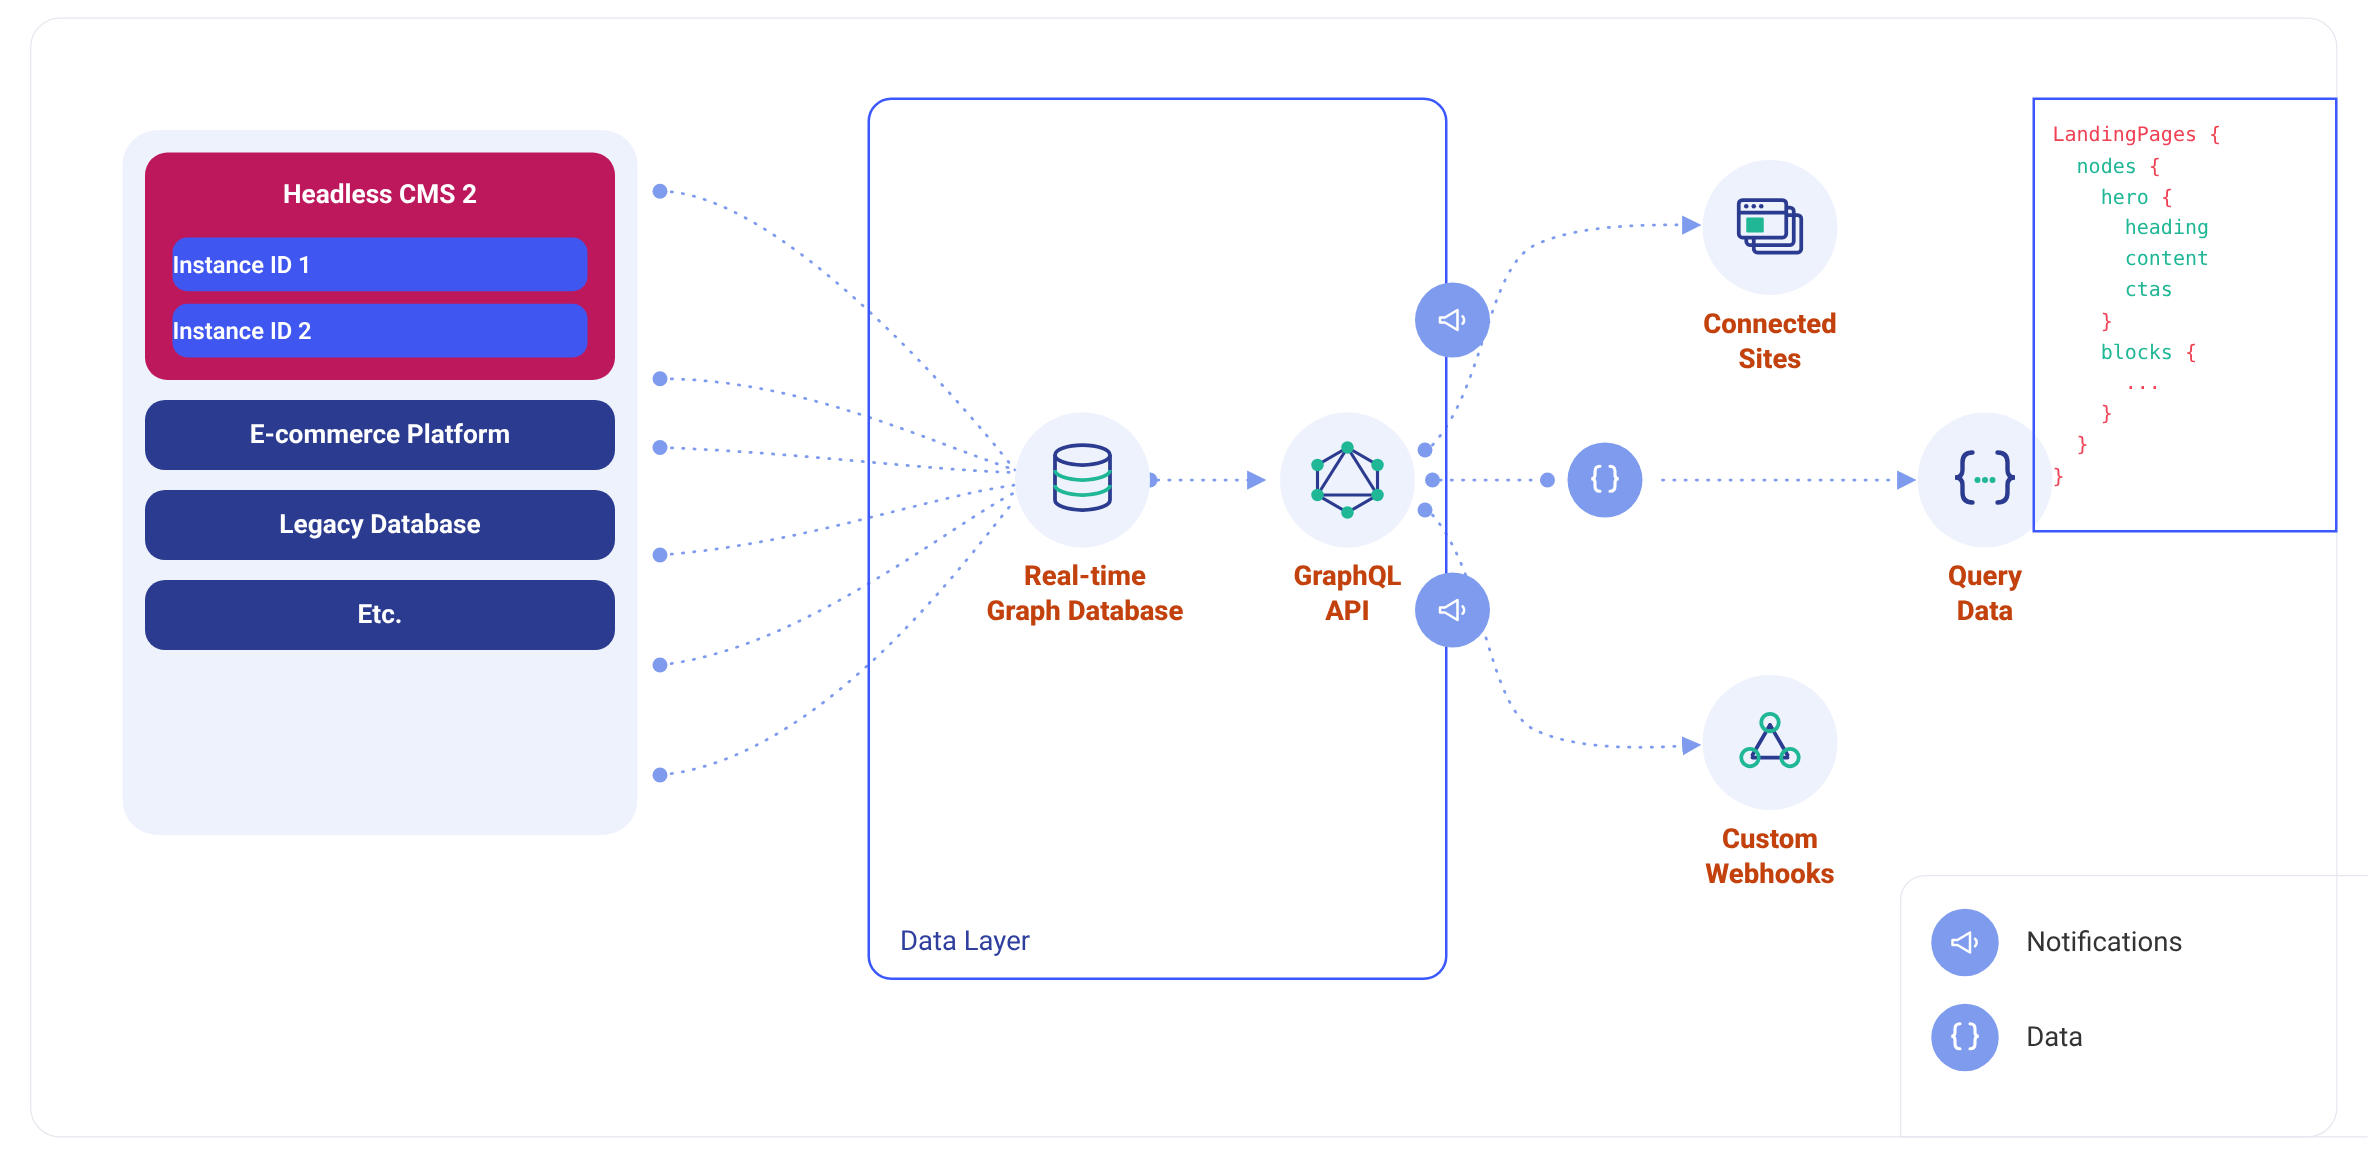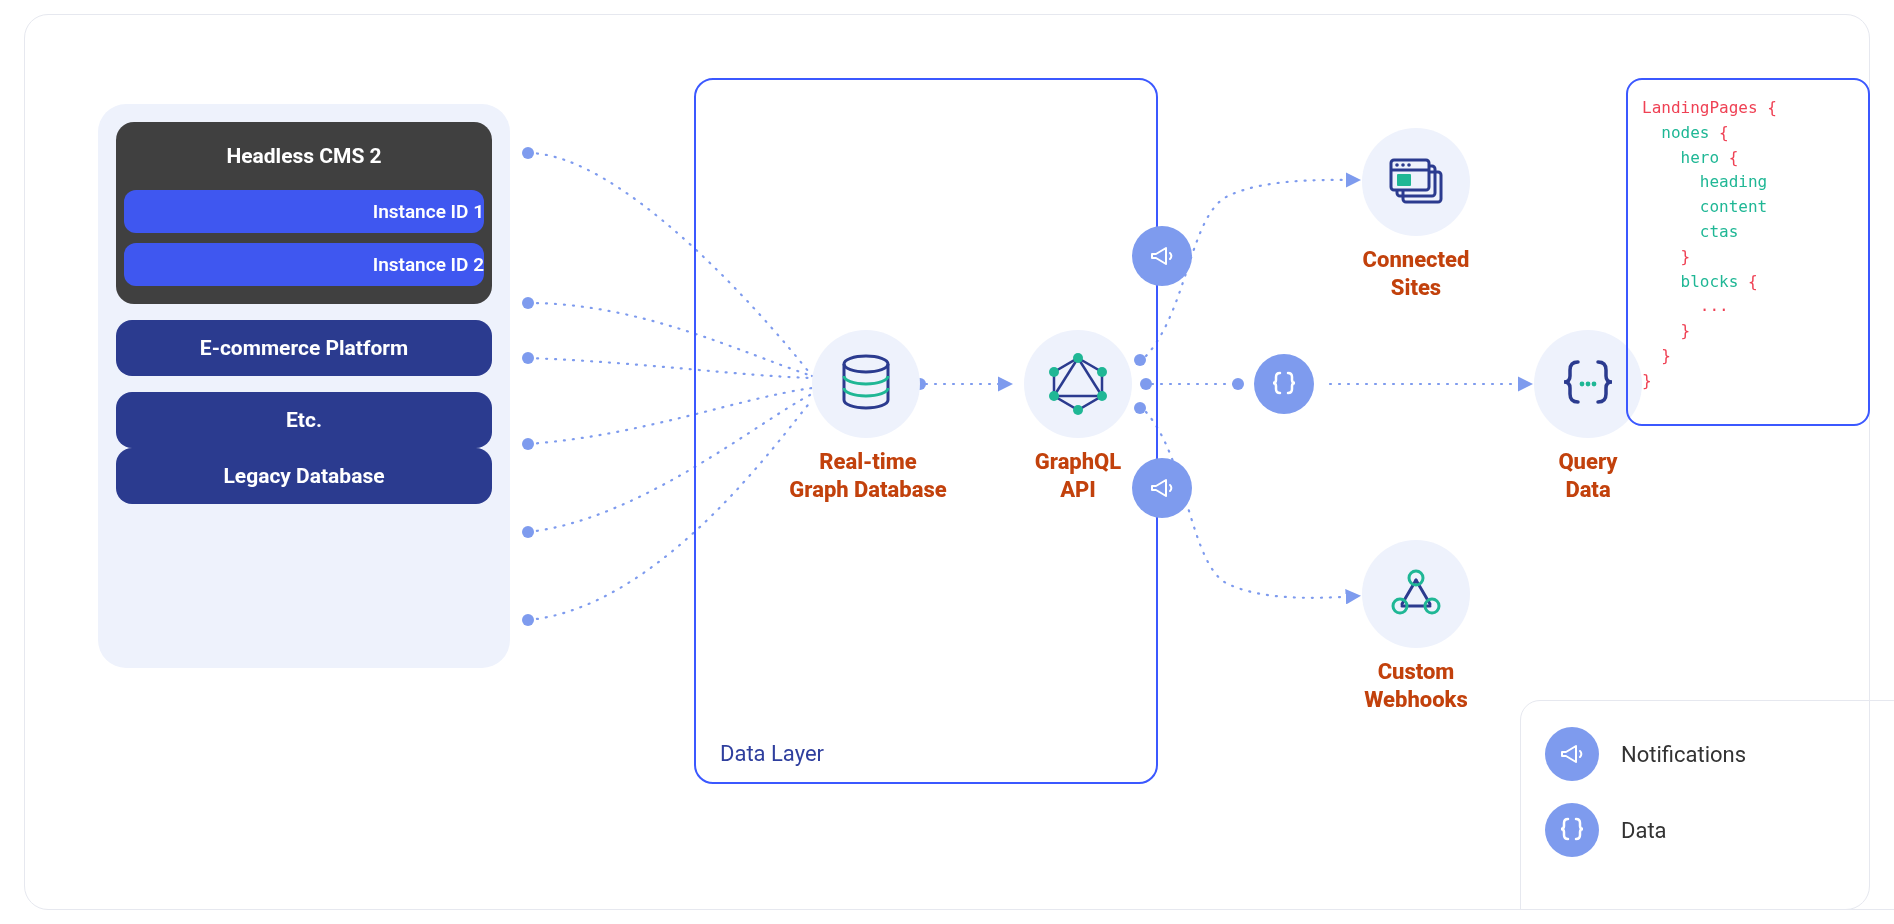--- a/index.html
+++ b/index.html
@@ -43,37 +43,37 @@
     color: #fff;
     border-radius: 16px;
     font-weight: 700;
     font-size: 21px;
     text-align: center;
     padding: 16px 0;
     margin-bottom: 16px;
     box-sizing: border-box;
   }
   .source-group {
-    background: #404040;
+    background: #be185d;
     border-radius: 18px;
-    padding: 16px 8px 18px;
+    padding: 16px 22px 18px;
     color: #fff;
     margin-bottom: 16px;
   }
   .source-group-title {
     font-weight: 700;
     font-size: 21px;
     text-align: center;
     padding: 6px 0 12px;
   }
   .instance-pill {
     background: #3f57f0;
     color: #fff;
     border-radius: 12px;
-    text-align: right;
+    text-align: left;
     font-weight: 600;
     font-size: 19px;
     padding: 10px 0;
     margin-top: 10px;
   }
   .source-pill.last { margin-bottom: 0; }
 
   
   .data-layer-panel {
     position: absolute;
@@ -126,21 +126,21 @@
   }
 
   
   .code-box {
     position: absolute;
     left: 1626px;
     top: 78px;
     width: 244px;
     height: 348px;
     border: 2px solid #3b58ff;
-    border-radius: 16px;
+    border-radius: 0;
     padding: 16px 14px;
     box-sizing: border-box;
     font-family: ui-monospace, SFMono-Regular, Menlo, Consolas, monospace;
     font-size: 16px;
     line-height: 1.55;
     white-space: pre;
     color: #2b3b8f;
   }
   .tok-red { color: #ef4154; }
   .tok-green { color: #1fb795; }
@@ -229,22 +229,22 @@
 
   <div class="sources-panel">
 
     <div class="source-group">
       <div class="source-group-title">Headless CMS 2</div>
       <div class="instance-pill">Instance ID 1</div>
       <div class="instance-pill">Instance ID 2</div>
     </div>
 
     <div class="source-pill">E-commerce Platform</div>
+    <div class="source-pill">Legacy Database</div>
     <div class="source-pill last">Etc.</div>
-    <div class="source-pill">Legacy Database</div>
   </div>
 
   <div class="data-layer-panel">
     <div class="data-layer-label">Data Layer</div>
   </div>
 
   <div class="circle light" style="left:812px; top:330px; width:108px; height:108px;">
     <span class="svg-wrap">
       <svg width="56" height="60" viewBox="0 0 56 60">
         <ellipse cx="28" cy="10" rx="22" ry="8" fill="none" stroke="#2b3b8f" stroke-width="3"></ellipse>

